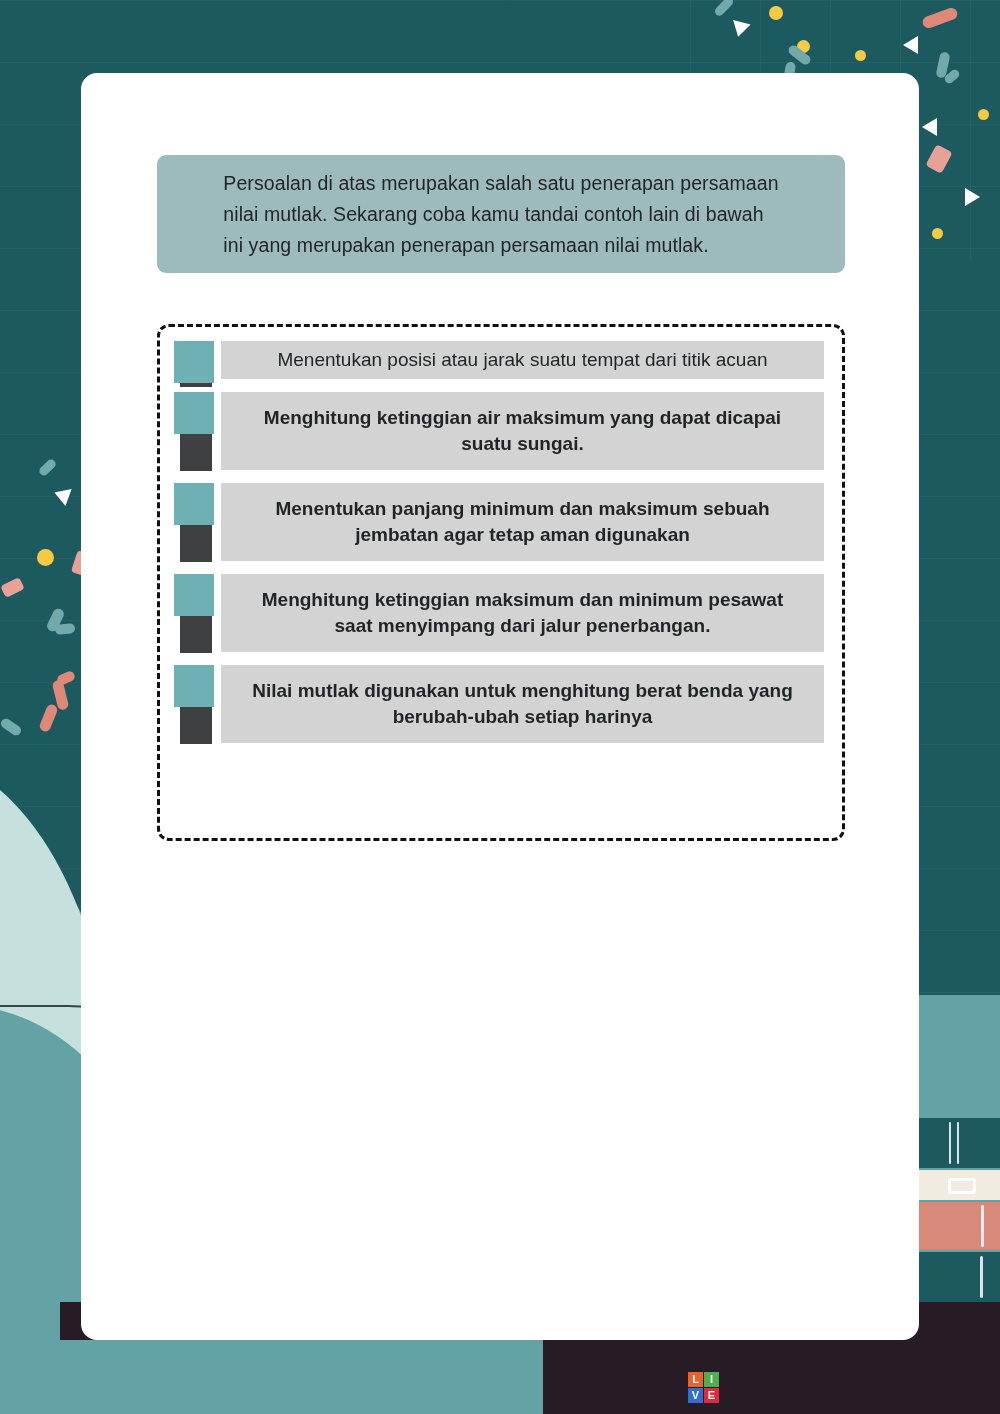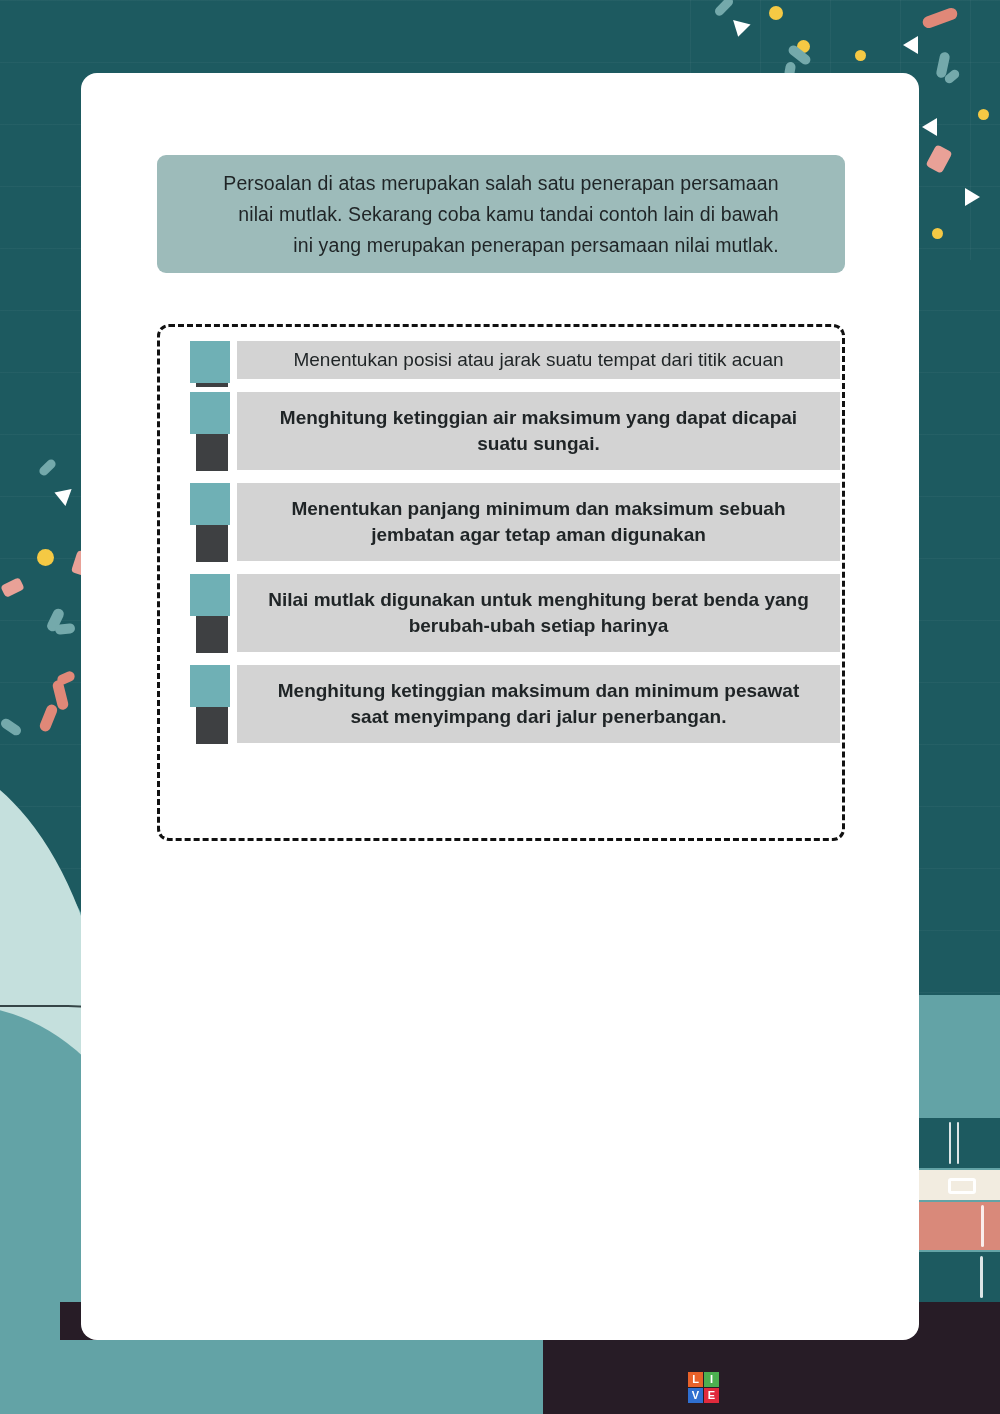--- a/index.html
+++ b/index.html
@@ -115,40 +115,40 @@
     border-radius: 9px;
     box-sizing: border-box;
     display: flex;
     align-items: center;
     justify-content: center;
   }
   .banner-text {
     color: #1f2426;
     font-size: 19.5px;
     line-height: 31px;
-    text-align: right;
+    text-align: left;
     letter-spacing: .1px;
     padding: 0 26px;
     white-space: pre-line;
   }
 
   
   .qbox {
     position: absolute;
     left: 157px; top: 324px;
     width: 688px; height: 517px;
     border: 3px dashed #111111;
     border-radius: 12px;
     box-sizing: border-box;
   }
 
   
   .options {
     position: absolute;
-    left: 190px; top: 341px;
+    left: 174px; top: 341px;
     width: 650px;
   }
   .option {
     position: relative;
     margin-bottom: 13px;
   }
   .option:last-child { margin-bottom: 0; }
 
   
   .cb-dark {
@@ -327,29 +327,29 @@
   <div class="option two-line">
     <div class="cb-dark"></div>
     <div class="cb-teal"></div>
     <div class="answer">Menentukan panjang minimum dan maksimum sebuah
 jembatan agar tetap aman digunakan</div>
   </div>
 
   <div class="option two-line">
     <div class="cb-dark"></div>
     <div class="cb-teal"></div>
+    <div class="answer">Menghitung ketinggian maksimum dan minimum pesawat
+saat menyimpang dari jalur penerbangan.</div>
+  </div>
+
+  <div class="option two-line">
+    <div class="cb-dark"></div>
+    <div class="cb-teal"></div>
     <div class="answer">Nilai mutlak digunakan untuk menghitung berat benda yang
 berubah-ubah setiap harinya</div>
-  </div>
-
-  <div class="option two-line">
-    <div class="cb-dark"></div>
-    <div class="cb-teal"></div>
-    <div class="answer">Menghitung ketinggian maksimum dan minimum pesawat
-saat menyimpang dari jalur penerbangan.</div>
   </div>
 
 </div>
 
 <div class="footer">
   <div class="footer-left"></div>
   <div class="footer-right"></div>
 </div>
 
 <div class="lw-logo">

